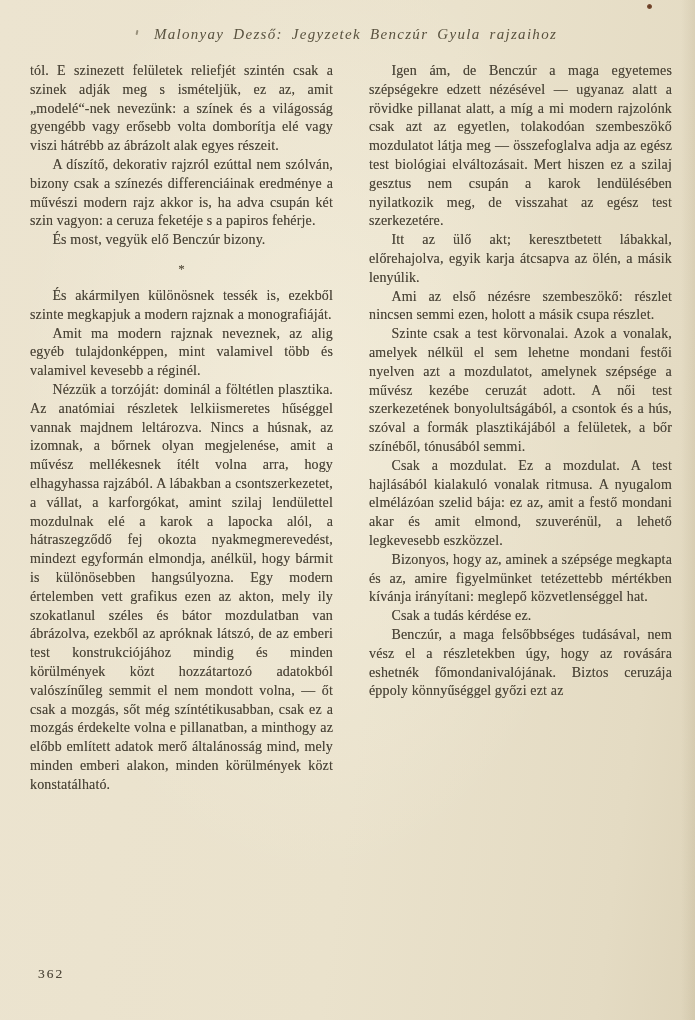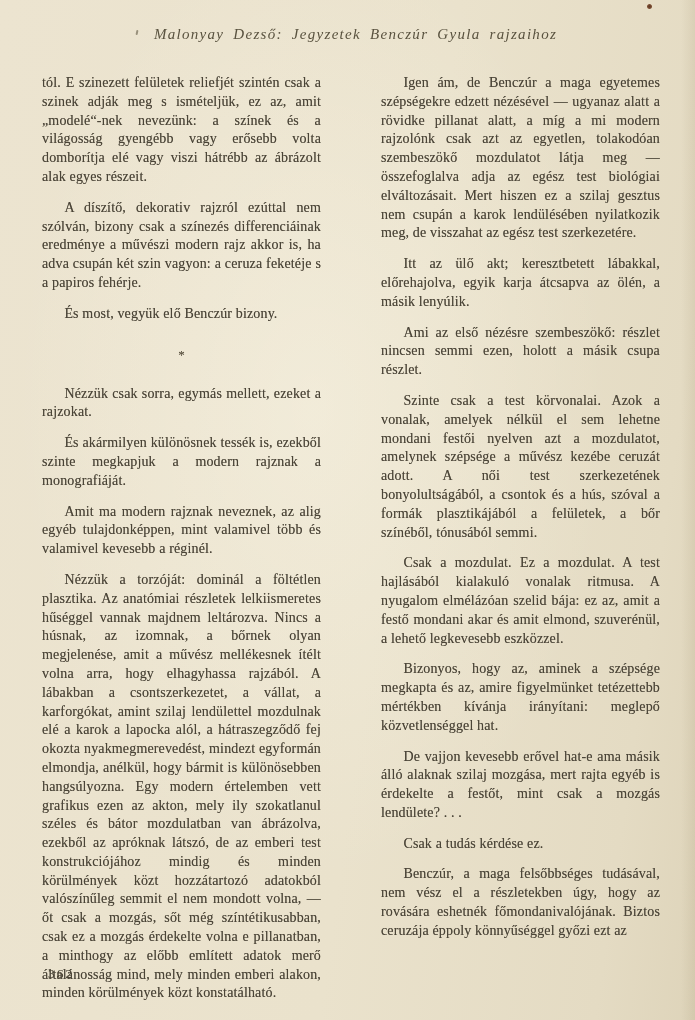--- a/index.html
+++ b/index.html
@@ -26,28 +26,28 @@
   }
   .col{
     position:absolute;top:62px;width:303px;
     font-size:14px;line-height:18.8px;text-align:justify;
     letter-spacing:0.15px;
     color:#4a4437;
     text-shadow:0 0 0.5px rgba(74,68,55,0.55);
   }
   .col-left{left:30px;}
   .col-right{left:369px;}
-  .col p{margin:12px;text-indent:1.6em;}
+  .col p{margin:0;text-indent:1.6em;}
   .col p.noindent{text-indent:0;}
   .sep{
     display:block;text-align:center;text-indent:0 !important;
     height:37px;line-height:37px;font-size:13px;color:#5a5240;
   }
   .page-number{
-    position:absolute;left:48px;top:966px;
+    position:absolute;left:38px;top:966px;
     font-size:13.5px;letter-spacing:2px;color:#4f4839;
     text-shadow:0 0 0.5px rgba(74,68,55,0.5);
   }
   .corner-speck{
     position:absolute;top:4px;left:647px;width:5px;height:5px;
     background:radial-gradient(circle,#5e3a26 0%,#7a4c30 60%,rgba(122,76,48,0) 100%);
     border-radius:50%;
   }
   .edge-shadow{
     position:absolute;top:0;right:0;width:14px;height:1020px;
@@ -62,34 +62,32 @@
   <span class="corner-speck"></span>
   <span class="head-mark"></span>
 
   <div class="running-head">Malonyay Dezső: Jegyzetek Benczúr Gyula rajzaihoz</div>
 
   <div class="col col-left">
     <p class="noindent">tól. E szinezett felületek reliefjét szintén csak a szinek adják meg s ismételjük, ez az, amit „modelé“-nek nevezünk: a színek és a világosság gyengébb vagy erősebb volta domborítja elé vagy viszi hátrébb az ábrázolt alak egyes részeit.</p>
     <p>A díszítő, dekorativ rajzról ezúttal nem szólván, bizony csak a színezés differenciáinak eredménye a művészi modern rajz akkor is, ha adva csupán két szin vagyon: a ceruza feketéje s a papiros fehérje.</p>
     <p>És most, vegyük elő Benczúr bizony.</p>
     <span class="sep">*</span>
-    <p>Nézzük csak sorra, egymás mellett, ezeket a rajzokat.</p>
     <p>És akármilyen különösnek tessék is, ezekből szinte megkapjuk a modern rajznak a monografiáját.</p>
     <p>Amit ma modern rajznak neveznek, az alig egyéb tulajdonképpen, mint valamivel több és valamivel kevesebb a réginél.</p>
     <p>Nézzük a torzóját: dominál a föltétlen plasztika. Az anatómiai részletek lelkiismeretes hűséggel vannak majdnem leltározva. Nincs a húsnak, az izomnak, a bőrnek olyan megjelenése, amit a művész mellékesnek ítélt volna arra, hogy elhagyhassa rajzából. A lábakban a csontszerkezetet, a vállat, a karforgókat, amint szilaj lendülettel mozdulnak elé a karok a lapocka alól, a hátraszegződő fej okozta nyakmegmerevedést, mindezt egyformán elmondja, anélkül, hogy bármit is különösebben hangsúlyozna. Egy modern értelemben vett grafikus ezen az akton, mely ily szokatlanul széles és bátor mozdulatban van ábrázolva, ezekből az apróknak látszó, de az emberi test konstrukciójához mindig és minden körülmények közt hozzátartozó adatokból valószínűleg semmit el nem mondott volna, — őt csak a mozgás, sőt még színtétikusabban, csak ez a mozgás érdekelte volna e pillanatban, a minthogy az előbb említett adatok merő általánosság mind, mely minden emberi alakon, minden körülmények közt konstatálható.</p>
   </div>
 
   <div class="col col-right">
     <p>Igen ám, de Benczúr a maga egyetemes szépségekre edzett nézésével — ugyanaz alatt a rövidke pillanat alatt, a míg a mi modern rajzolónk csak azt az egyetlen, tolakodóan szembeszökő mozdulatot látja meg — összefoglalva adja az egész test biológiai elváltozásait. Mert hiszen ez a szilaj gesztus nem csupán a karok lendülésében nyilatkozik meg, de visszahat az egész test szerkezetére.</p>
     <p>Itt az ülő akt; keresztbetett lábakkal, előrehajolva, egyik karja átcsapva az ölén, a másik lenyúlik.</p>
     <p>Ami az első nézésre szembeszökő: részlet nincsen semmi ezen, holott a másik csupa részlet.</p>
     <p>Szinte csak a test körvonalai. Azok a vonalak, amelyek nélkül el sem lehetne mondani festői nyelven azt a mozdulatot, amelynek szépsége a művész kezébe ceruzát adott. A női test szerkezetének bonyolultságából, a csontok és a hús, szóval a formák plasztikájából a felületek, a bőr színéből, tónusából semmi.</p>
     <p>Csak a mozdulat. Ez a mozdulat. A test hajlásából kialakuló vonalak ritmusa. A nyugalom elmélázóan szelid bája: ez az, amit a festő mondani akar és amit elmond, szuverénül, a lehető legkevesebb eszközzel.</p>
     <p>Bizonyos, hogy az, aminek a szépsége megkapta és az, amire figyelmünket tetézettebb mértékben kívánja irányítani: meglepő közvetlenséggel hat.</p>
-    <p>De vajjon kevesebb erővel hat-e ama másik álló alaknak szilaj mozgása, mert rajta egyéb is érdekelte a festőt, mint csak a mozgás lendülete? . . .</p>
     <p>Csak a tudás kérdése ez.</p>
     <p>Benczúr, a maga felsőbbséges tudásával, nem vész el a részletekben úgy, hogy az rovására eshetnék főmondanivalójának. Biztos ceruzája éppoly könnyűséggel győzi ezt az</p>
   </div>
 
   <div class="page-number">362</div>
 
   <div class="edge-shadow"></div>
 </div>
 
 </body></html>

